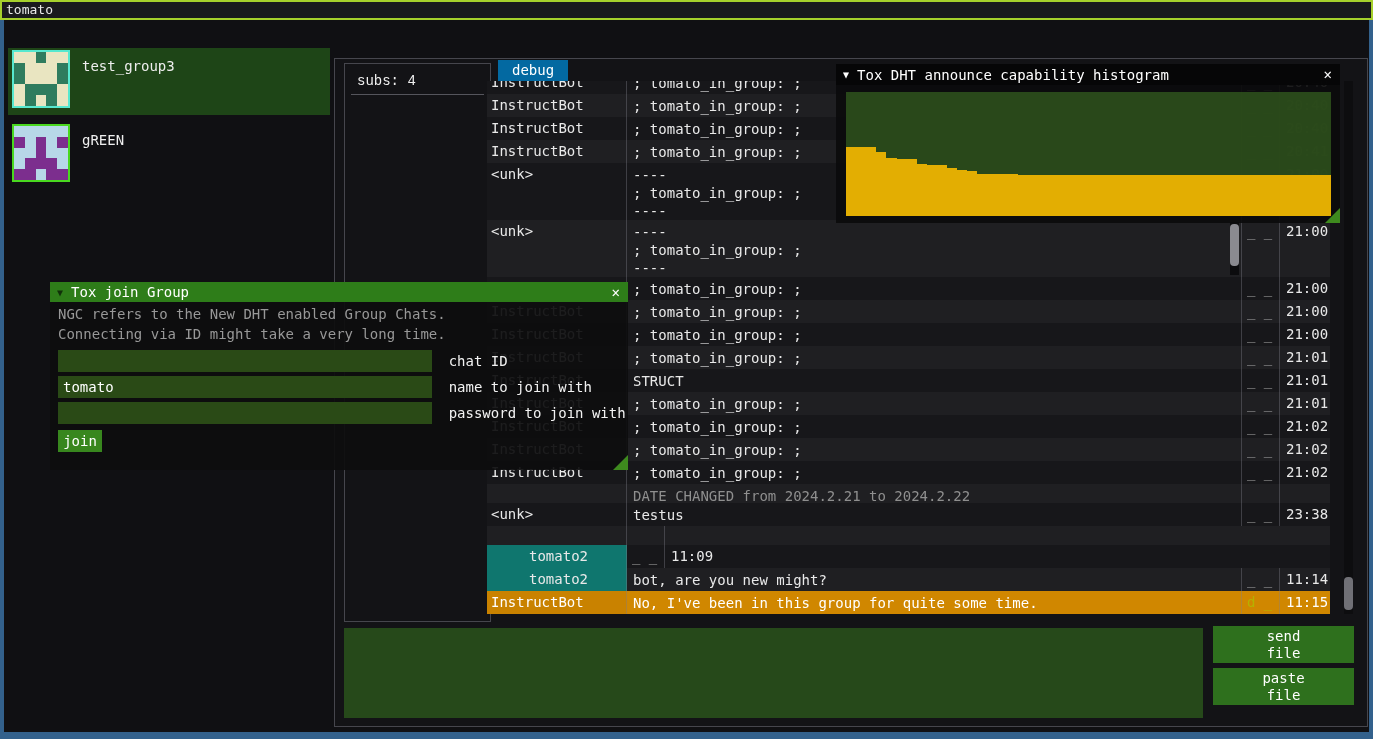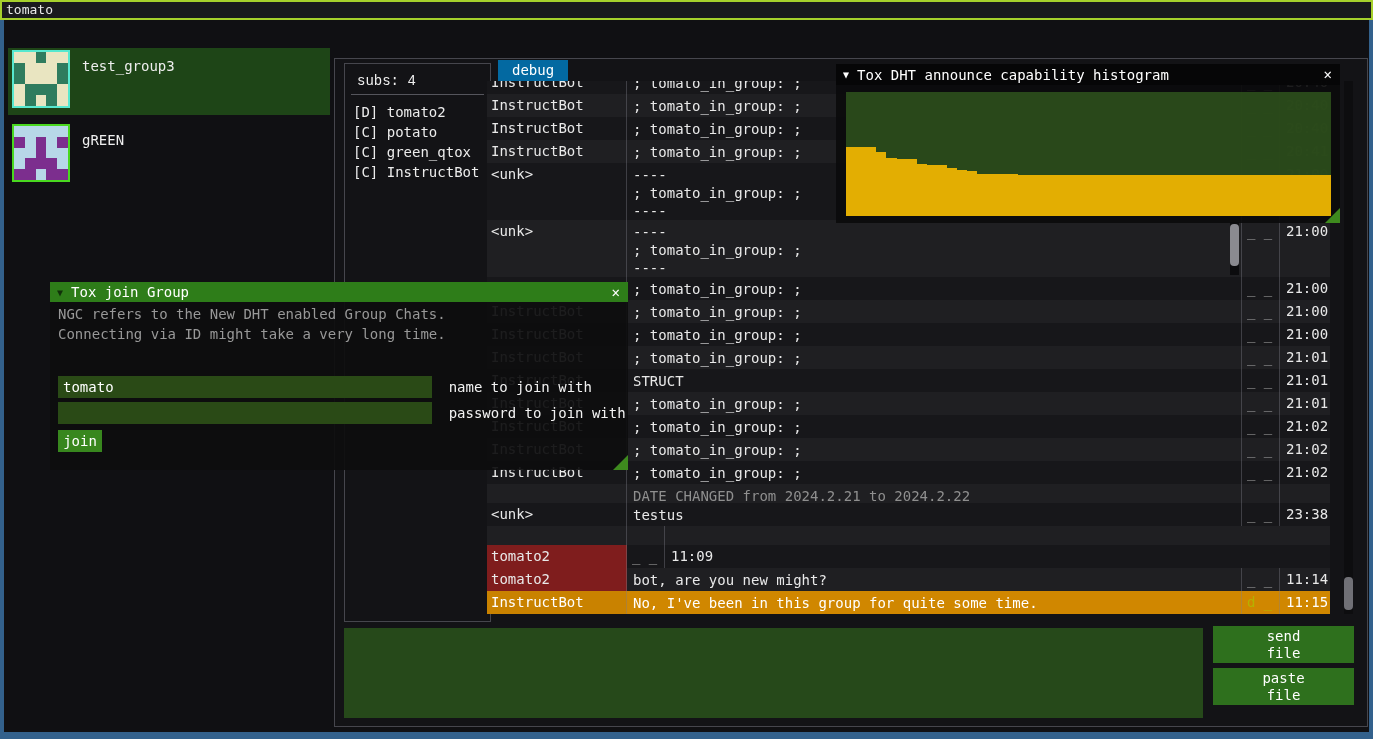--- a/index.html
+++ b/index.html
@@ -42,21 +42,21 @@
   .row.dark  { background:#17171a; }
   .row.light { background:#1f1f22; }
   .c-name  { width:140px; padding:3px 0 0 4px; border-right:1px solid rgba(130,130,140,.38); overflow:hidden; }
   .c-msg   { width:615px; padding:3px 0 0 6px; border-right:1px solid rgba(130,130,140,.38);
              white-space:pre-line; line-height:18px; position:relative; overflow:hidden; }
   .c-flags { width:38px;  padding:3px 0 0 5px; border-right:1px solid rgba(130,130,140,.38); color:#9a9a9a; }
   .c-time  { width:50px;  padding:3px 0 0 6px; }
   .row.h23 { height:23px; } .row.h57 { height:57px; } .row.h19 { height:19px; }
   .row.clip { height:13px; } .row.clip > div { margin-top:-10px; }
   .row.date .c-msg { color:#8f8f8f; }
-  .name-green { background:#7f1d1d; }
+  .name-green { background:#0f766e;text-align:center; }
   .row.hl, .row.hl .c-name { background:#d08700; color:#fff; }
   .row.hl .c-name { background:#c98200; }
   .row.hl .c-flags { color:#b5b100; }
   .in-track { position:absolute; right:2px; top:2px; bottom:2px; width:9px; background:#0c0c0e; }
   .in-thumb { position:absolute; right:0;  top:2px; width:9px; height:42px; background:#8a8a90; border-radius:4px; }
 
   .outer-scroll { position:absolute; left:1009px; top:22px; width:9px; height:533px; background:#0d0d0f; }
   .outer-thumb  { position:absolute; left:0; top:496px; width:9px; height:33px; background:#707076; border-radius:4px; }
 
   .composer { position:absolute; left:9px; top:569px; width:859px; height:90px; background:#26491a;
@@ -162,26 +162,20 @@
           <div style="background: rgb(124, 46, 142);"></div>
         </div>
         <div class="glabel">gREEN</div>
       </div>
     </div>
 
   <div class="chatwin">
     <div class="subs">
       <div class="subs-title">subs: 4</div>
       <div class="subs-sep"></div>
-      <div id="subs-list">
-          <div class="mem">[D] tomato2</div>
-          <div class="mem">[C] potato</div>
-          <div class="mem">[C] green_qtox</div>
-          <div class="mem">[C] InstructBot</div>
-        </div>
     </div>
     <div class="tab">debug</div>
     <div class="msgs" id="msgs">
         <div class="row dark h23 clip">
           <div class="c-name">InstructBot</div>
           <div class="c-msg">; tomato_in_group: ;</div>
           <div class="c-flags">_ _</div>
           <div class="c-time">20:40</div>
         </div>
         <div class="row light h23">
@@ -318,20 +312,24 @@
   </div>
 
   <div class="fwin joinwin">
     <div class="ftitle">
       <span class="arrow">▼</span>
       <span>Tox join Group</span>
       <span class="x">✕</span>
     </div>
     <div class="jdesc" style="top:24px">NGC refers to the New DHT enabled Group Chats.</div>
     <div class="jdesc" style="top:44px">Connecting via ID might take a very long time.</div>
+    <div class="jrow" style="top:68px">
+      <input class="jinput" value="" style="">
+      <span class="jlabel">chat ID</span>
+    </div>
     <div class="jrow" style="top:94px">
       <input class="jinput" value="tomato" style="">
       <span class="jlabel">name to join with</span>
     </div>
     <div class="jrow" style="top:120px">
       <input class="jinput" value="" style="">
       <span class="jlabel">password to join with</span>
     </div>
     <button class="joinbtn">join</button>
     <div class="grip"></div>

